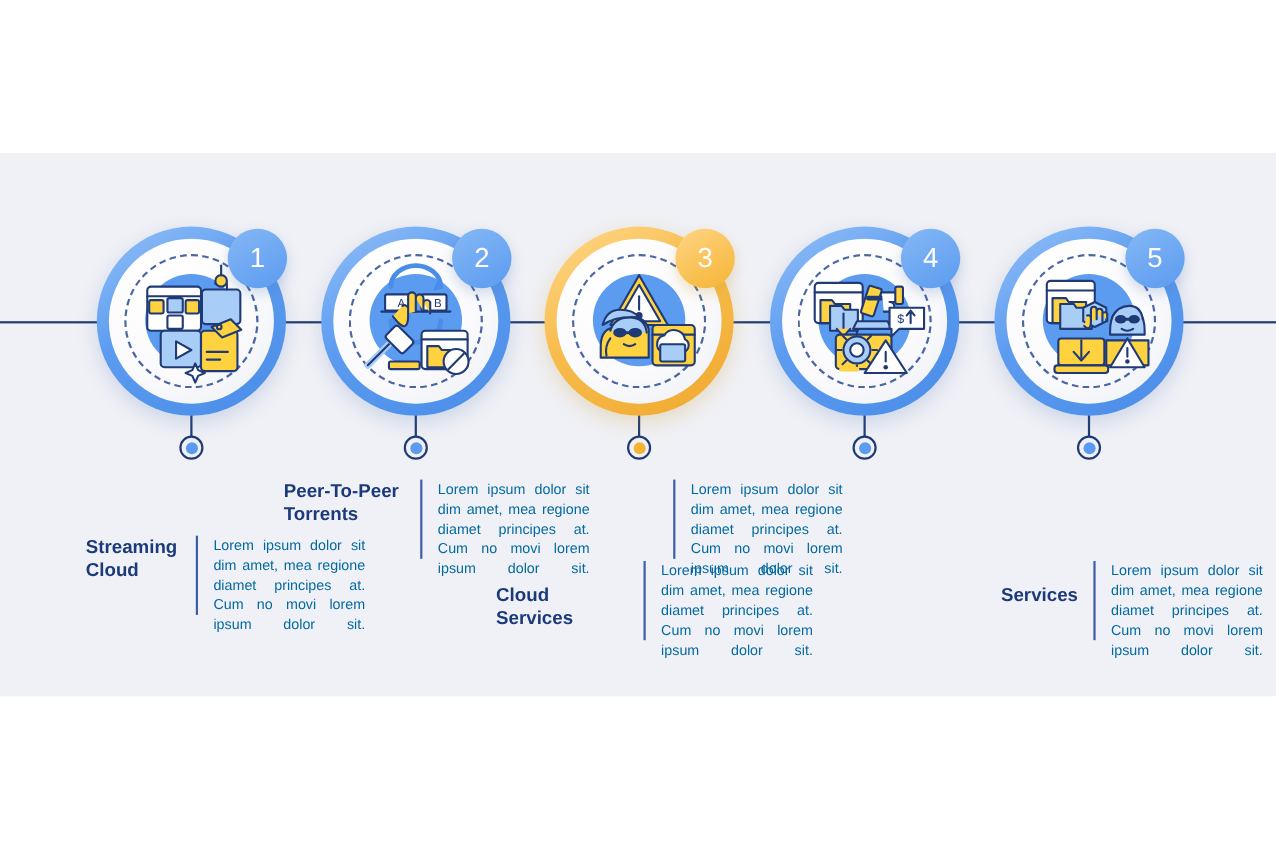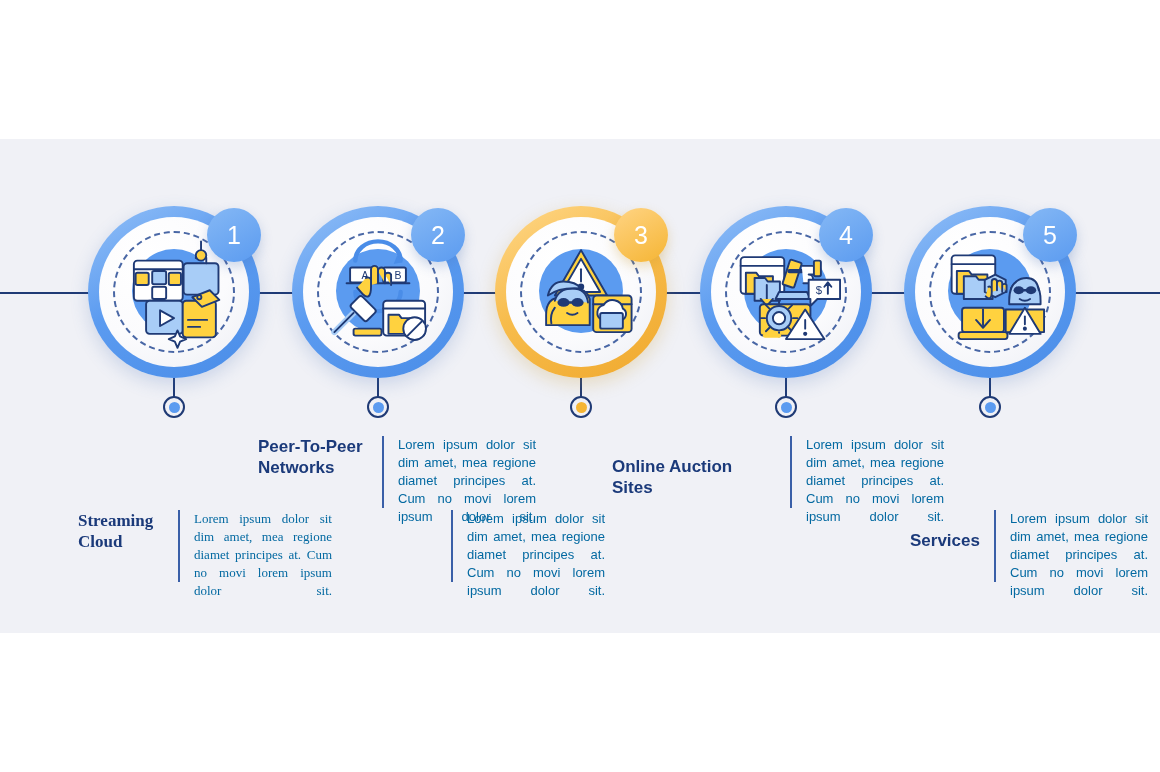--- a/index.html
+++ b/index.html
@@ -210,21 +210,21 @@
           <path d="M107 92 l20 -8 11 11 -20 8 z" fill="#ffd23f"></path>
           <circle cx="115" cy="92" r="2.4"></circle>
           <path d="M90 130 l3 7 7 3 -7 3 -3 7 -3 -7 -7 -3 7 -3 z" fill="#ffffff"></path>
         </g>
       </svg>
     </div>
     <div class="badge">
       <span>1</span>
     </div>
   </div>
-  <div class="textblock" style="left:-96px; top:510px; width:254px;font-family:Liberation Serif, serif;">
+  <div class="textblock" style="left:-96px; top:487px; width:254px;">
     <div class="title" style="width:100px;">
       <div>Streaming</div>
       <div>Cloud</div>
     </div>
     <div class="divider" style="height:72px;"></div>
     <div class="body">Lorem ipsum dolor sit dim amet, mea regione diamet principes at. Cum no movi lorem ipsum dolor sit.</div>
   </div>
 </div>
 
 <div class="step" style="left:378px;">
@@ -262,21 +262,21 @@
         </g>
       </svg>
     </div>
     <div class="badge">
       <span>2</span>
     </div>
   </div>
   <div class="textblock" style="left:-120px; top:436px; width:278px;">
     <div class="title" style="width:124px;">
       <div>Peer-To-Peer</div>
-      <div>Networks</div>
+      <div>Torrents</div>
     </div>
     <div class="divider" style="height:72px;"></div>
     <div class="body">Lorem ipsum dolor sit dim amet, mea regione diamet principes at. Cum no movi lorem ipsum dolor sit.</div>
   </div>
 </div>
 
 <div class="step" style="left:581px;">
   <div class="stem" style="top:358px; height:52px;"></div>
   <div class="node accent" style="top:396px;">
     <div class="node-inner"></div>
@@ -305,20 +305,23 @@
           <path d="M110 118 a9 9 0 0 1 2 -17 a12 12 0 0 1 22 4 a7 7 0 0 1 -2 13 z" fill="#ffffff"></path>
           <rect x="108" y="110" width="26" height="18" rx="2" fill="#a8cdf7"></rect>
         </g>
       </svg>
     </div>
     <div class="badge accent">
       <span>3</span>
     </div>
   </div>
   <div class="textblock" style="left:-130px; top:510px; width:288px;">
+    <div class="title" style="width:134px; padding-top:20px;">
+      <div>Cloud Services</div>
+    </div>
     <div class="divider" style="height:72px;"></div>
     <div class="body">Lorem ipsum dolor sit dim amet, mea regione diamet principes at. Cum no movi lorem ipsum dolor sit.</div>
   </div>
 </div>
 
 <div class="step" style="left:786px;">
   <div class="stem" style="top:358px; height:52px;"></div>
   <div class="node" style="top:396px;">
     <div class="node-inner"></div>
   </div>
@@ -352,23 +355,20 @@
           <circle cx="108" cy="134" r="2.4" fill="#1f3a75" stroke="none"></circle>
           <line x1="62" y1="136" x2="78" y2="136" stroke-width="5" stroke="#ffd23f"></line>
         </g>
       </svg>
     </div>
     <div class="badge">
       <span>4</span>
     </div>
   </div>
   <div class="textblock" style="left:-174px; top:436px; width:332px;">
-    <div class="title" style="width:178px; padding-top:20px;">
-      <div>Online Auction Sites</div>
-    </div>
     <div class="divider" style="height:72px;"></div>
     <div class="body">Lorem ipsum dolor sit dim amet, mea regione diamet principes at. Cum no movi lorem ipsum dolor sit.</div>
   </div>
 </div>
 
 <div class="step" style="left:990px;">
   <div class="stem" style="top:358px; height:52px;"></div>
   <div class="node" style="top:396px;">
     <div class="node-inner"></div>
   </div>

